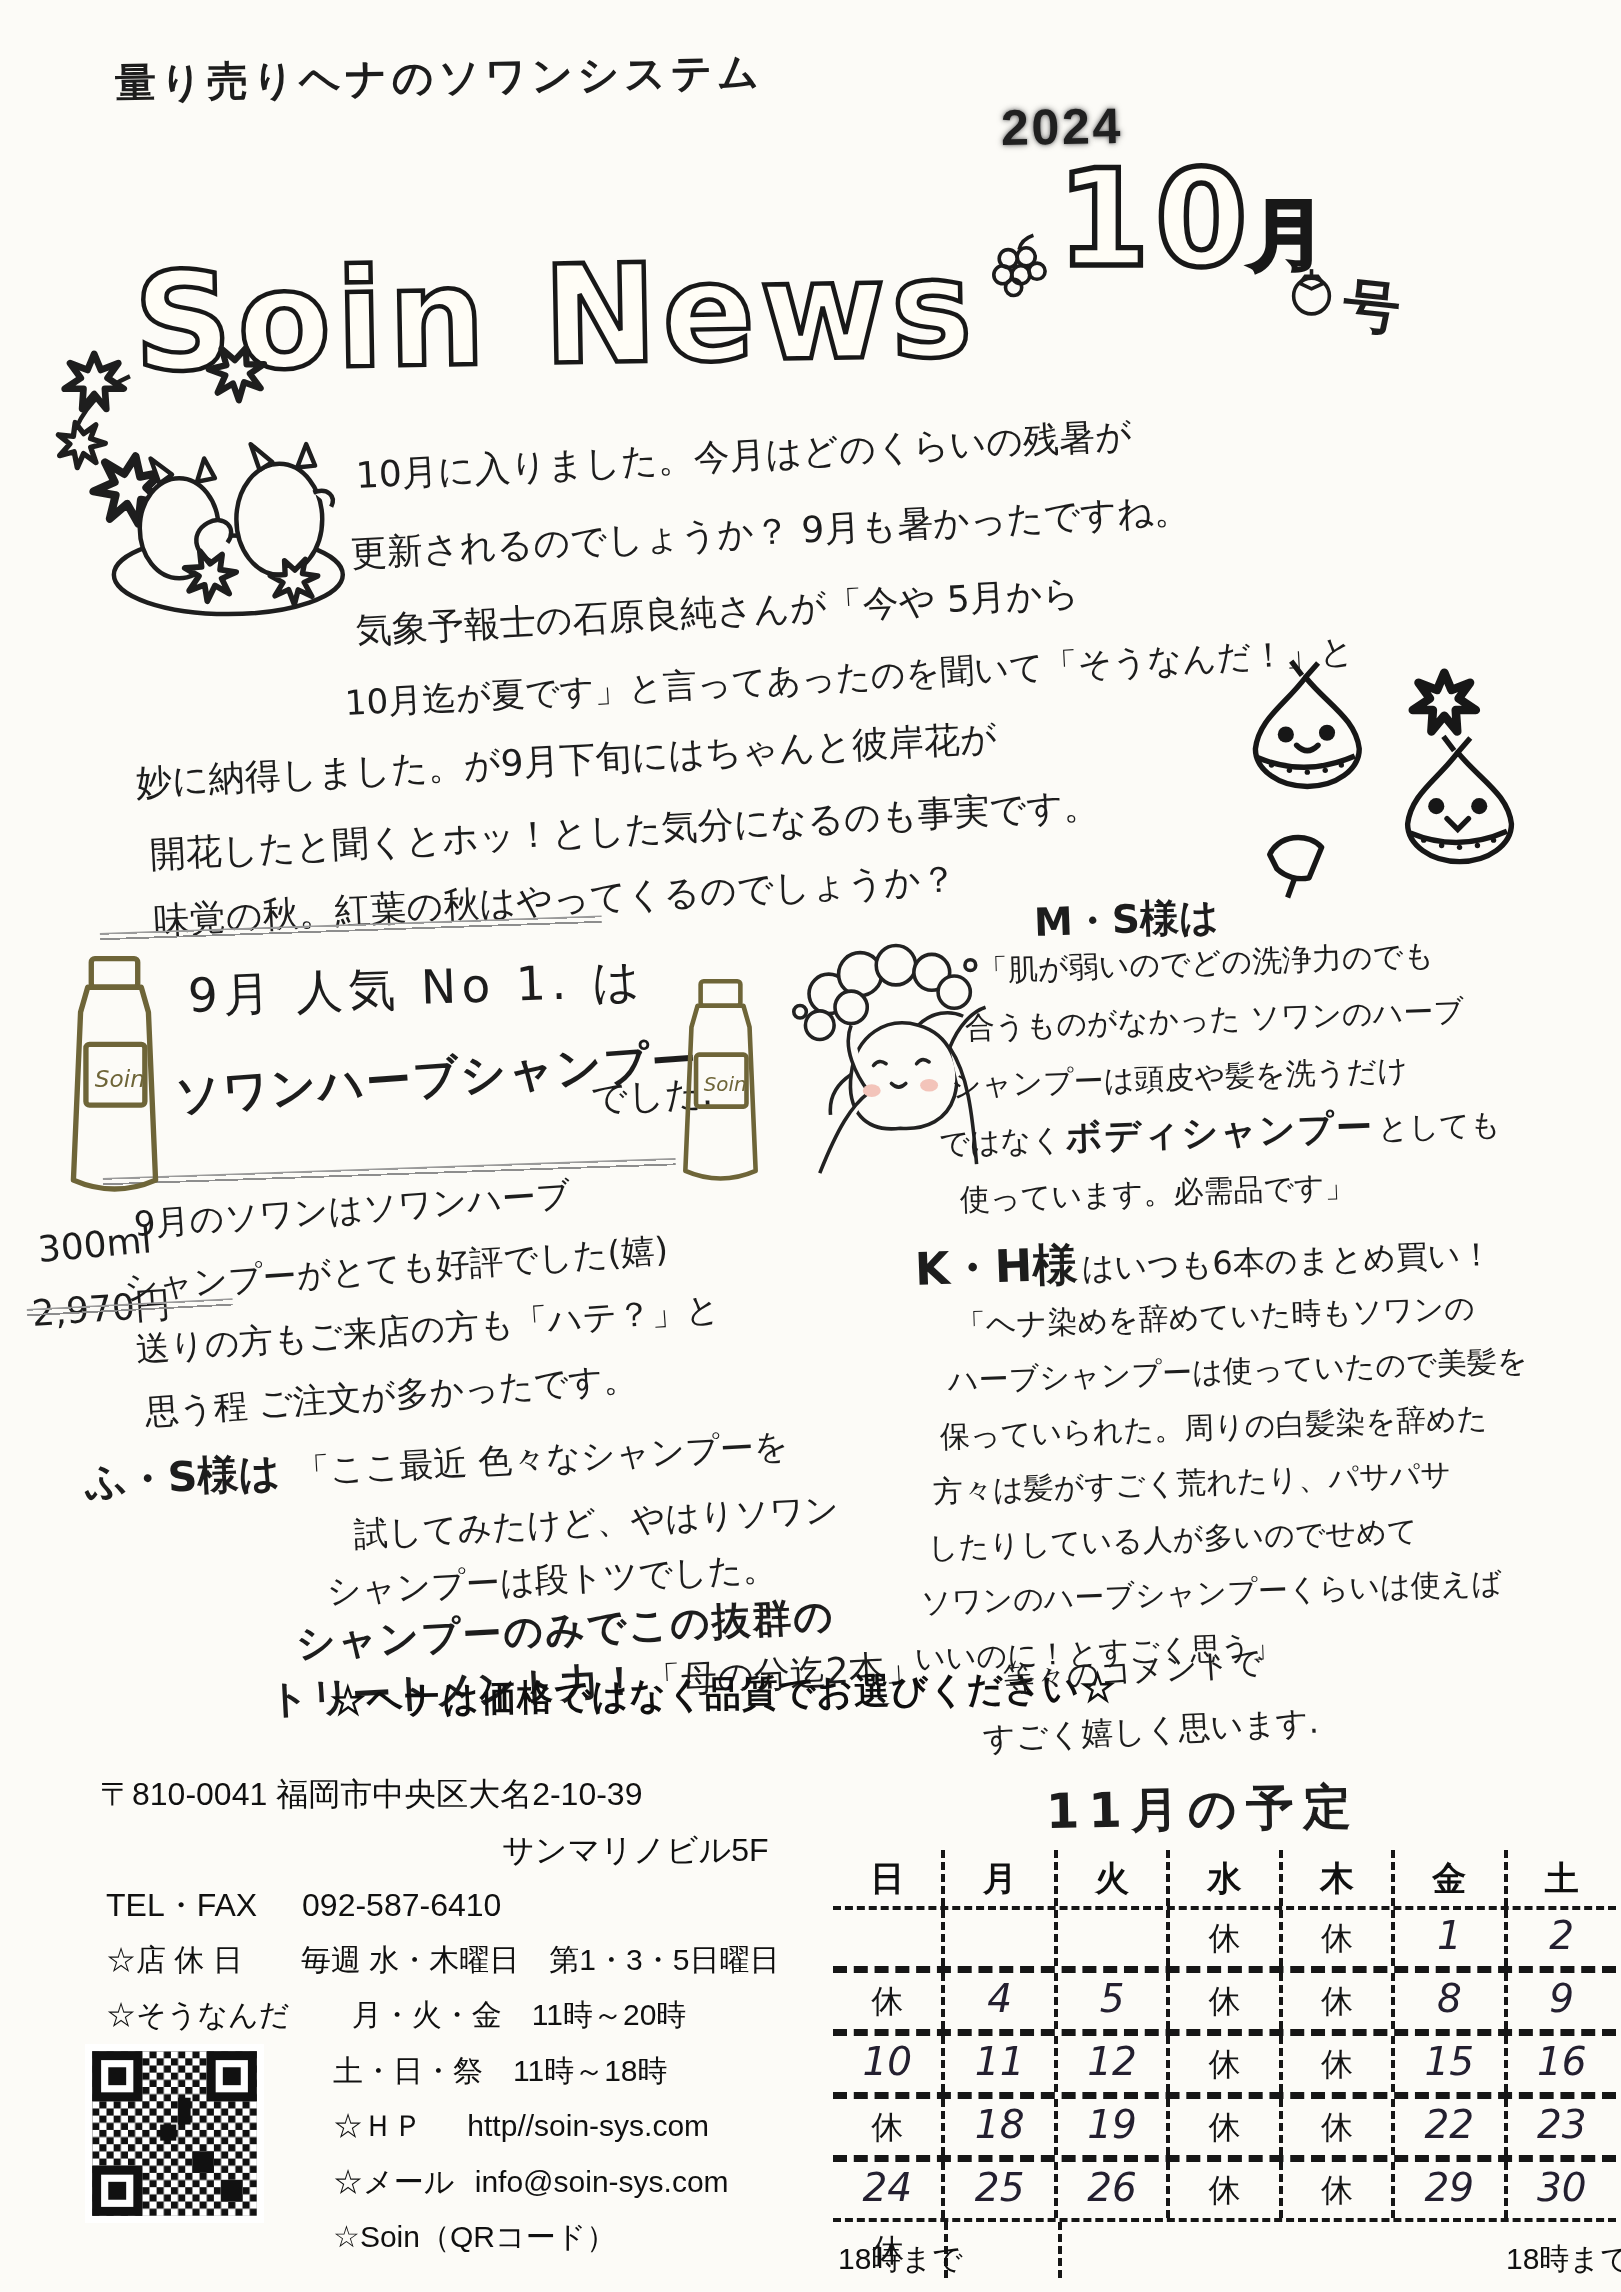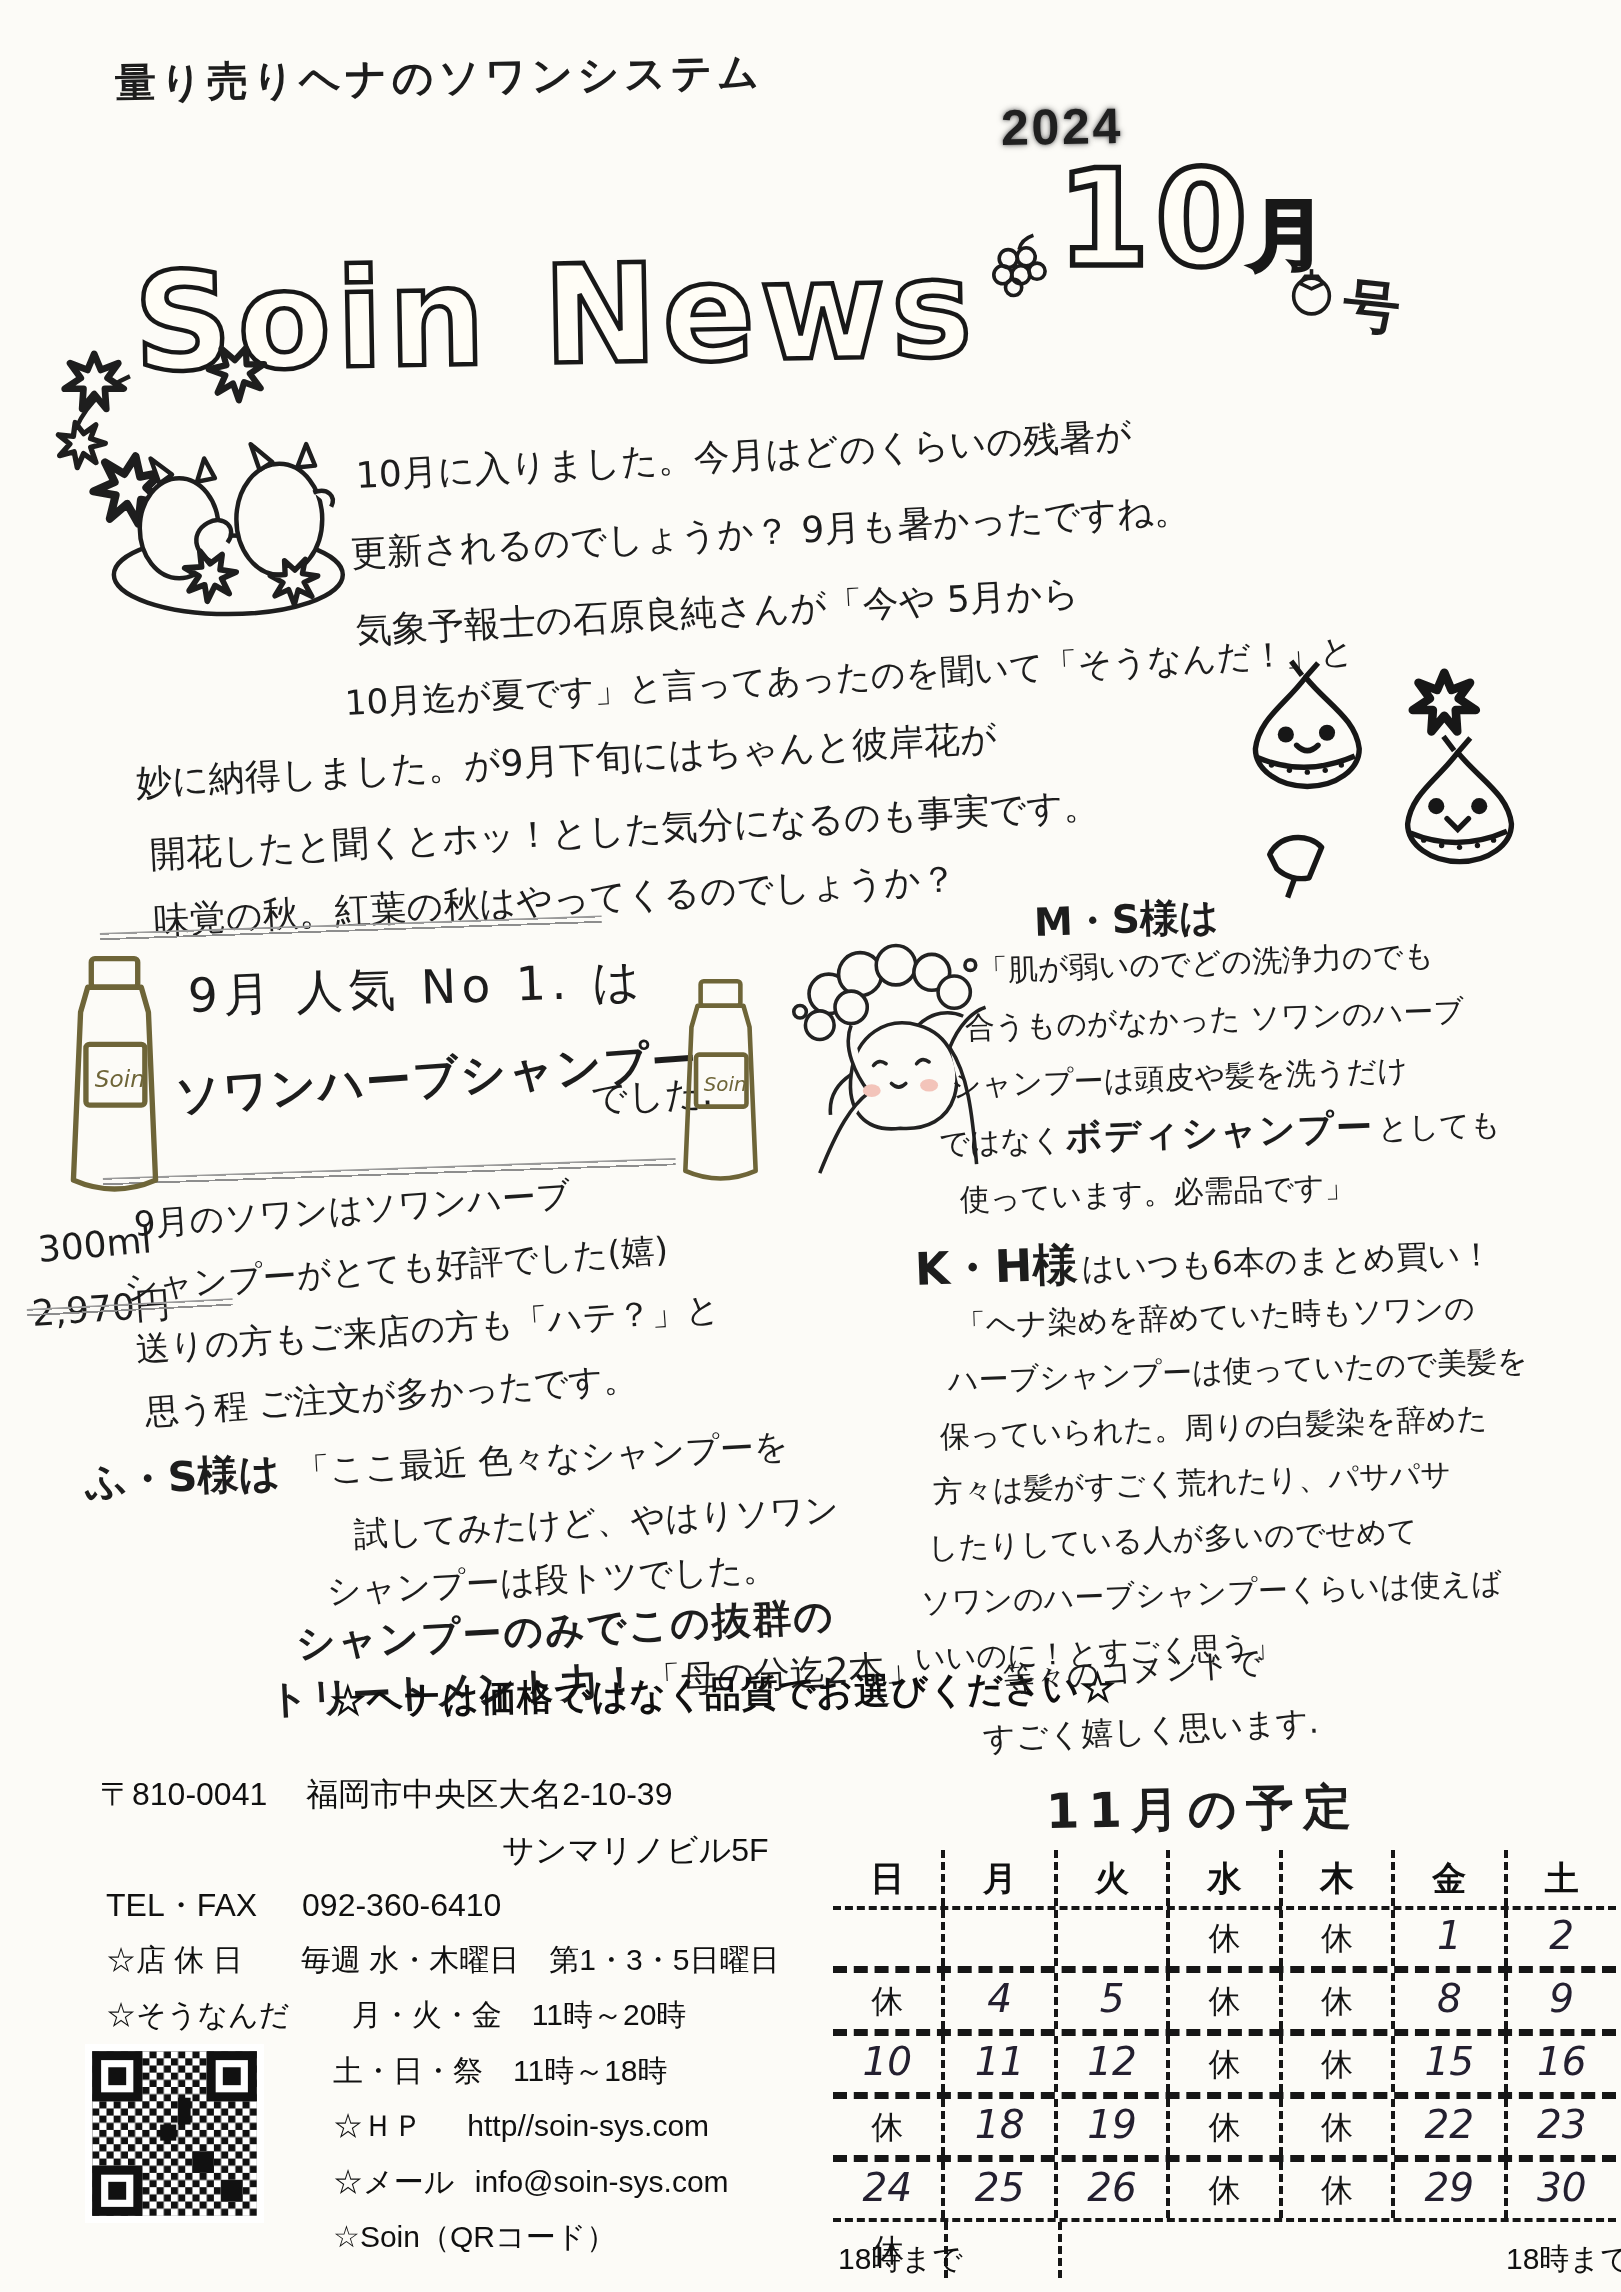--- a/index.html
+++ b/index.html
@@ -233,26 +233,26 @@
   <div class="abs hand f34 rm2" style="left:928px;top:1528px;">したりしている人が多いのでせめて</div>
   <div class="abs hand f34 rm2" style="left:921px;top:1583px;">ソワンのハーブシャンプーくらいは使えば</div>
   <div class="abs hand f34 rm2" style="left:915px;top:1639px;">いいのに！とすごく思う」</div>
 
   <div class="abs print b f40 rm1" style="left:330px;top:1677px;letter-spacing:0.9px;">☆ヘナは価格ではなく品質でお選びください☆</div>
   <div class="abs hand f36 rm4" style="left:1003px;top:1659px;">等々のコメントで</div>
   <div class="abs hand f36 rm3" style="left:983px;top:1718px;">すごく嬉しく思います.</div>
 
   <div class="abs print f36" style="left:100px;top:1773px;">
     <span>〒810-0041</span>
-    <span style="margin-left:30px;">福岡市中央区大名2-10-39</span>
+    <span style="">福岡市中央区大名2-10-39</span>
   </div>
   <div class="abs print f36" style="left:502px;top:1829px;">サンマリノビル5F</div>
   <div class="abs print f36" style="left:106px;top:1884px;">
     <span>TEL・FAX</span>
-    <span style="margin-left:36px;">092-360-6410</span>
+    <span style="margin-left:36px;">092-587-6410</span>
   </div>
   <div class="abs print f34" style="left:106px;top:1940px;">
     <span>☆店 休 日</span>
     <span style="margin-left:50px;text-align:right;">毎週 水・木曜日　第1・3・5日曜日</span>
   </div>
   <div class="abs print f34" style="left:106px;top:1995px;">
     <span>☆そうなんだ</span>
     <span style="margin-left:54px;">月・火・金　11時～20時</span>
   </div>
   <div class="abs print f34" style="left:333px;top:2051px;">土・日・祭　11時～18時</div>

